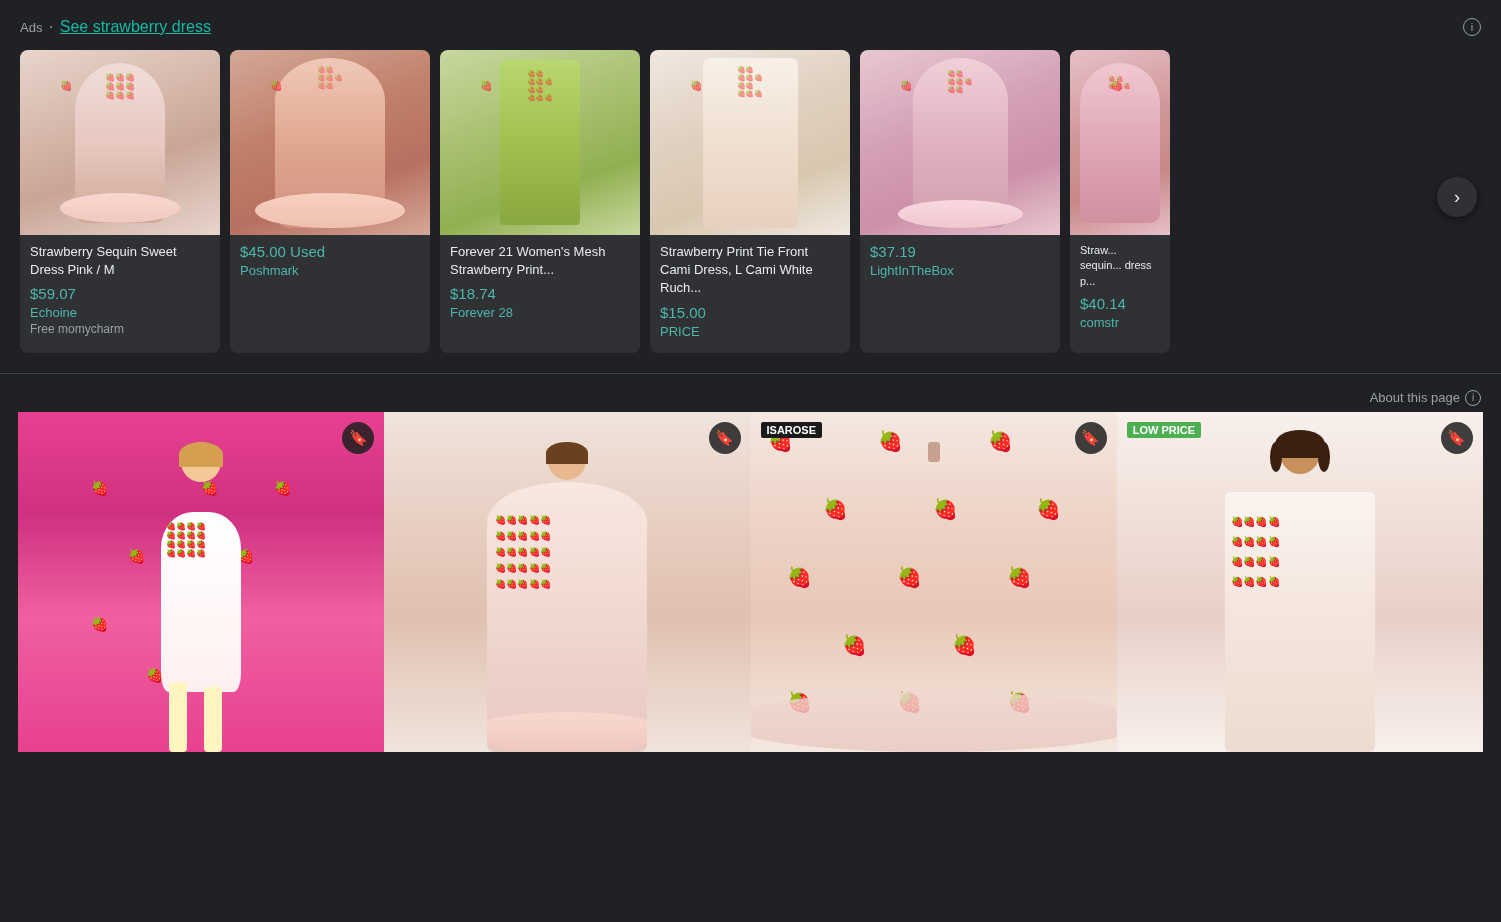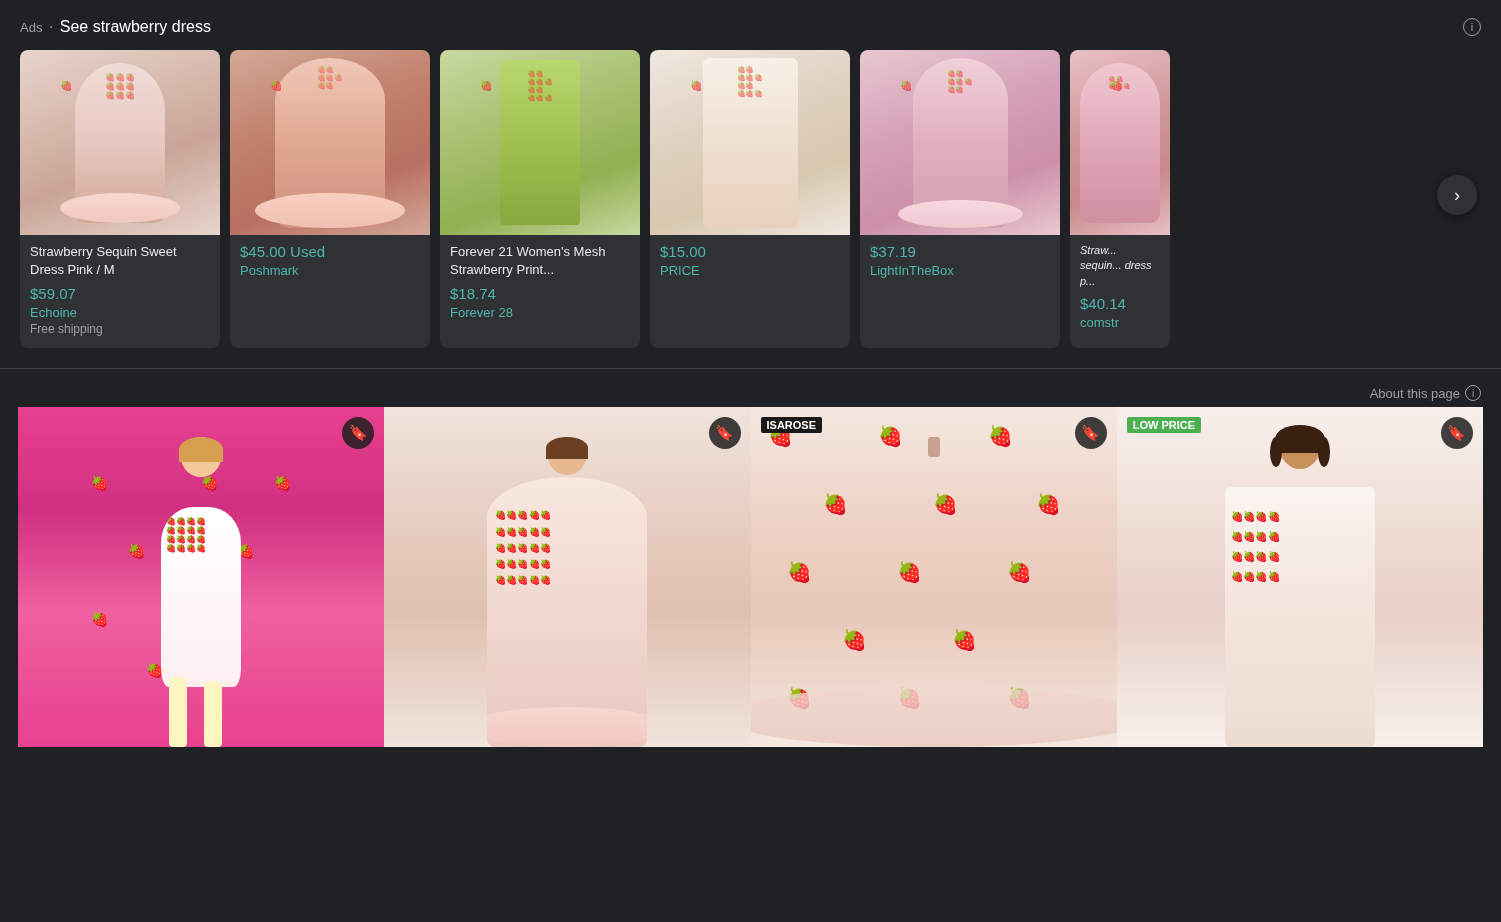--- a/index.html
+++ b/index.html
@@ -30,21 +30,22 @@
       align-items: center;
       gap: 6px;
     }
     .ads-label {
       font-size: 13px;
       color: #9aa0a6;
       font-weight: normal;
     }
     .ads-query {
       font-size: 16px;
-      color: #ffffff;
+      color: #14b8a6;
+      text-decoration: underline;
     }
     .info-icon {
       width: 18px;
       height: 18px;
       border-radius: 50%;
       border: 1.5px solid #9aa0a6;
       display: flex;
       align-items: center;
       justify-content: center;
       font-size: 11px;
@@ -258,21 +259,21 @@
             <div style="width:90px;height:160px;background:linear-gradient(180deg,#f0ddd8 0%,#e8c8c0 50%,#d0a898 100%);border-radius:50% 50% 10px 10px / 30% 30% 10px 10px;position:relative;">
               <div style="position:absolute;top:10px;left:50%;transform:translateX(-50%);font-size:8px;opacity:0.5;">🍓🍓🍓<br>🍓🍓🍓<br>🍓🍓🍓</div>
               <div style="position:absolute;bottom:0;left:-15px;right:-15px;height:30px;background:linear-gradient(180deg,#f8d8d0,#f0c8c0);border-radius:50%;"></div>
             </div>
           </div>
         </div>
         <div class="ad-info">
           <div class="ad-title">Strawberry Sequin Sweet Dress Pink / M</div>
           <div class="ad-price">$59.07</div>
           <div class="ad-source">Echoine</div>
-          <div class="ad-shipping">Free shipping</div>
+          <div class="ad-shipping">Free momycharm</div>
         </div>
       </div>
 
       <div class="ad-card">
         <div class="ad-image-placeholder dress-2">
           <div style="position:absolute;inset:0;display:flex;align-items:center;justify-content:center;">
             <div style="width:110px;height:170px;background:linear-gradient(180deg,#f0c8b8 0%,#e0a890 50%,#d09080 100%);border-radius:50% 50% 15px 15px / 25% 25% 15px 15px;position:relative;">
               <div style="position:absolute;top:8px;left:50%;transform:translateX(-50%);font-size:7px;opacity:0.4;">🍓🍓<br>🍓🍓🍓<br>🍓🍓</div>
               <div style="position:absolute;bottom:0;left:-20px;right:-20px;height:35px;background:linear-gradient(180deg,#f8d0c0,#f0c0b0);border-radius:50%;"></div>
             </div>
@@ -302,20 +303,21 @@
 
       <div class="ad-card">
         <div class="ad-image-placeholder dress-5">
           <div style="position:absolute;inset:0;display:flex;align-items:center;justify-content:center;">
             <div style="width:95px;height:170px;background:linear-gradient(180deg,#f8f0e8 0%,#f0e0d0 50%,#e8d0c0 100%);border-radius:6px;position:relative;">
               <div style="position:absolute;top:8px;left:50%;transform:translateX(-50%);font-size:7px;opacity:0.5;">🍓🍓<br>🍓🍓🍓<br>🍓🍓<br>🍓🍓🍓</div>
             </div>
           </div>
         </div>
         <div class="ad-info">
+          <div class="ad-title">Strawberry Print Tie Front Cami Dress, L Cami White Ruch...</div>
           <div class="ad-price">$15.00</div>
           <div class="ad-source">PRICE</div>
         </div>
       </div>
 
       <div class="ad-card">
         <div class="ad-image-placeholder dress-6">
           <div style="position:absolute;inset:0;display:flex;align-items:center;justify-content:center;">
             <div style="width:95px;height:170px;background:linear-gradient(180deg,#f0d0d8 0%,#e0b0c0 50%,#d0a0b0 100%);border-radius:50% 50% 12px 12px / 25% 25% 12px 12px;position:relative;">
               <div style="position:absolute;top:12px;left:50%;transform:translateX(-50%);font-size:7px;opacity:0.5;">🍓🍓<br>🍓🍓🍓<br>🍓🍓</div>
@@ -331,21 +333,21 @@
 
       <div class="ad-card" style="flex:0 0 100px;overflow:hidden;">
         <div class="ad-image-placeholder dress-7">
           <div style="position:absolute;inset:0;display:flex;align-items:center;justify-content:center;">
             <div style="width:80px;height:160px;background:linear-gradient(180deg,#f0c8d0 0%,#e0a8b8 50%,#d090a0 100%);border-radius:50% 50% 10px 10px / 25% 25% 10px 10px;position:relative;">
               <div style="position:absolute;top:12px;left:50%;transform:translateX(-50%);font-size:6px;opacity:0.5;">🍓🍓<br>🍓🍓🍓</div>
             </div>
           </div>
         </div>
         <div class="ad-info">
-          <div class="ad-title" style="font-size:11px;font-style:italic;">Straw... sequin... dress p...</div>
+          <div class="ad-title" style="font-size:11px;">Straw... sequin... dress p...</div>
           <div class="ad-price">$40.14</div>
           <div class="ad-source">comstr</div>
         </div>
       </div>
 
     </div>
 
     <button class="carousel-next-btn">›</button>
   </div>
 </div>

